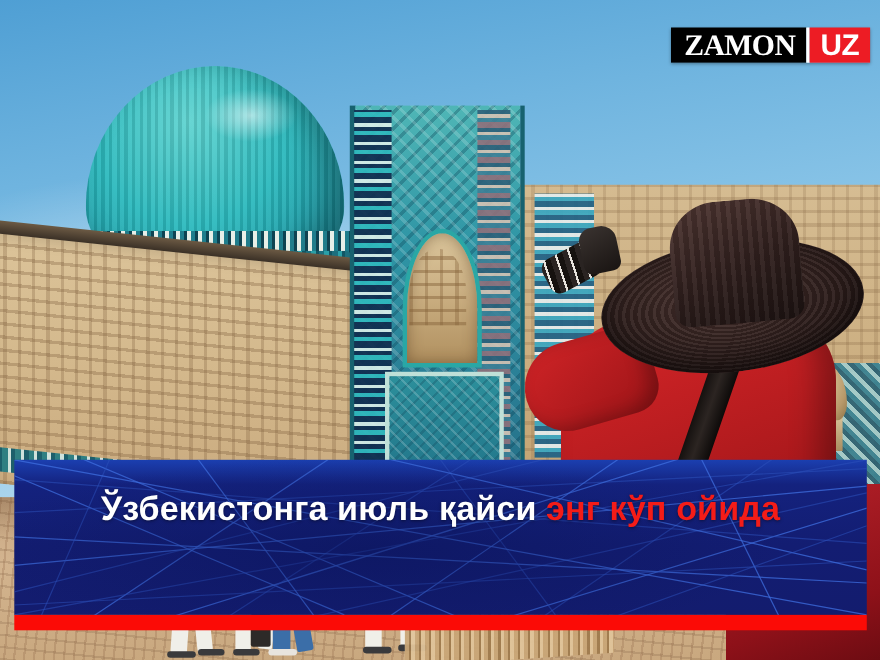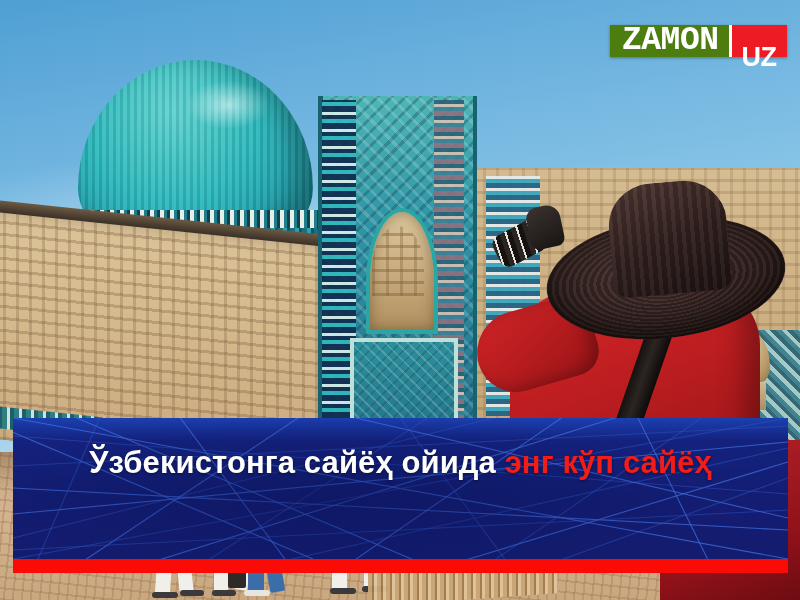--- a/index.html
+++ b/index.html
@@ -297,38 +297,38 @@
   
   .logo {
     position: absolute;
     left: 610px; top: 25px;
     display: flex;
     align-items: stretch;
     height: 32px;
     box-shadow: 0 1px 3px rgba(0,0,0,.35);
   }
   .logo-zamon {
-    background: #4d7c0f;
+    background: #000000;
     color: #ffffff;
     font-weight: 700;
-    font-size: 33px;
+    font-size: 27px;
     line-height: 32px;
     letter-spacing: -0.5px;
     padding: 0 10px 0 12px;
-    font-family: Liberation Mono, monospace;
+    font-family: Liberation Serif, serif;
   }
   .logo-sep { width: 3px; background: #ffffff; }
   .logo-uz {
     background: #ed1c24;
     color: #ffffff;
     font-weight: 700;
     font-size: 27px;
     line-height: 32px;
     letter-spacing: -0.5px;
-    padding: 16px 10px;
+    padding: 0 10px;
     font-family: "Liberation Sans", sans-serif;
   }
 
   
   .banner {
     position: absolute;
     left: 13px; top: 418px; width: 775px; height: 141px;
     background:
       linear-gradient(180deg, #1b3fb0 0%, #14227e 16%, #131d72 55%, #131c6e 100%);
     overflow: hidden;
@@ -467,19 +467,19 @@
       <line x1="620" y1="-10" x2="700" y2="152"></line>
       <line class="dim" x1="90" y1="-8" x2="20" y2="152"></line>
       <line x1="775" y1="100" x2="300" y2="-10"></line>
       <line class="dim" x1="520" y1="152" x2="775" y2="60"></line>
       <line x1="0" y1="0" x2="775" y2="141"></line>
       <line class="dim" x1="0" y1="141" x2="775" y2="0"></line>
     </svg>
     <div class="banner-glow"></div>
 
     <div class="caption">
-      <span class="line"><span>Ўзбекистонга сайёҳ ойида </span><span class="hl">энг кўп сайёҳ</span></span>
+      <span class="line"><span>Ўзбекистонга июль қайси </span><span class="hl">энг кўп ойида</span></span>
     </div>
   </div>
 
   <div class="red-bar"></div>
 
 </div>
 
 </body></html>

